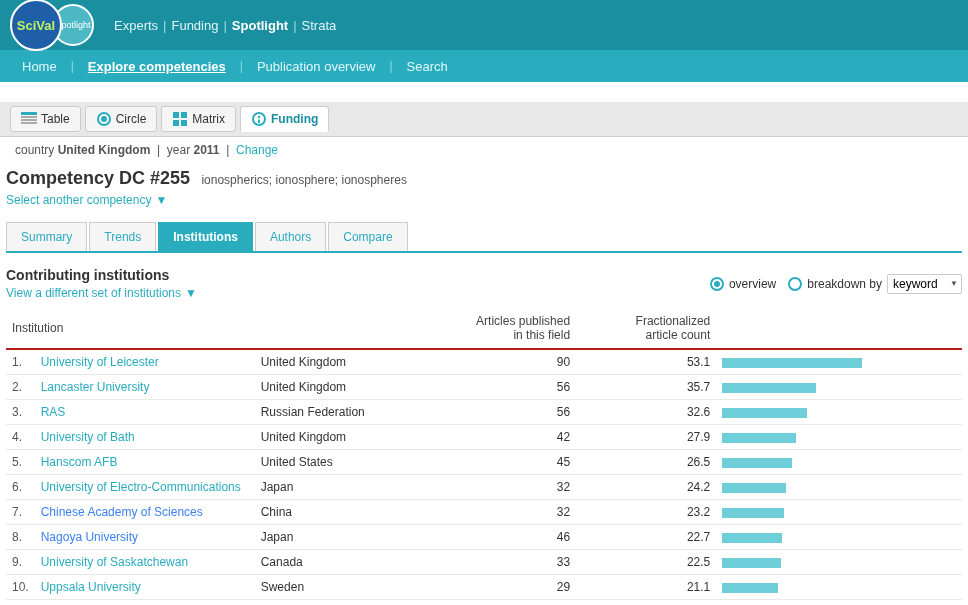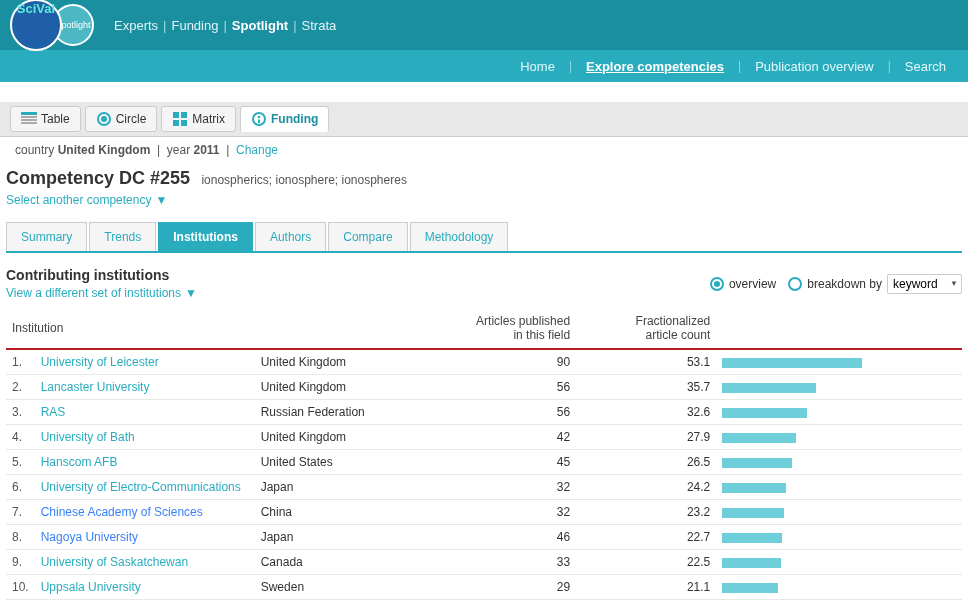--- a/index.html
+++ b/index.html
@@ -17,23 +17,23 @@
       display: flex;
       align-items: center;
       margin-right: 20px;
     }
     .scival-logo {
       background: #1e5fa8;
       border-radius: 50%;
       width: 52px;
       height: 52px;
       display: flex;
-      align-items: flex-start;
+      align-items: center;
       justify-content: center;
-      color: #5eead4;
+      color: #bef264;
       font-weight: bold;
       font-size: 13px;
       border: 2px solid #fff;
       position: relative;
       z-index: 2;
     }
     .spotlight-logo {
       background: #4cb8c4;
       border-radius: 50%;
       width: 42px;
@@ -56,21 +56,20 @@
     .top-nav a { color: #e0f5f8; text-decoration: none; }
     .top-nav span { color: #a0d8e0; }
 
     
     .main-nav {
       background: #2aacbf;
       display: flex;
       align-items: center;
       height: 32px;
       padding: 0 10px;
-      justify-content: flex-end;
     }
     .main-nav a {
       color: #e0f8fb;
       text-decoration: none;
       padding: 6px 12px;
       font-size: 13px;
     }
     .main-nav a.active {
       color: #fff;
       font-weight: bold;
@@ -374,21 +373,20 @@
       <span>▼</span>
     </a>
   </div>
 
   <div class="tabs">
     <a href="#" class="tab">Summary</a>
     <a href="#" class="tab">Trends</a>
     <a href="#" class="tab active">Institutions</a>
     <a href="#" class="tab">Authors</a>
     <a href="#" class="tab">Compare</a>
-    <a href="#" class="tab">Methodology</a>
   </div>
 
   <div class="section-header">
     <div>
       <div class="section-title">Contributing institutions</div>
       <div style="margin-top:3px;">
         <a href="#" class="view-link">
           <span>View a different set of institutions</span>
           <span>▼</span>
         </a>

